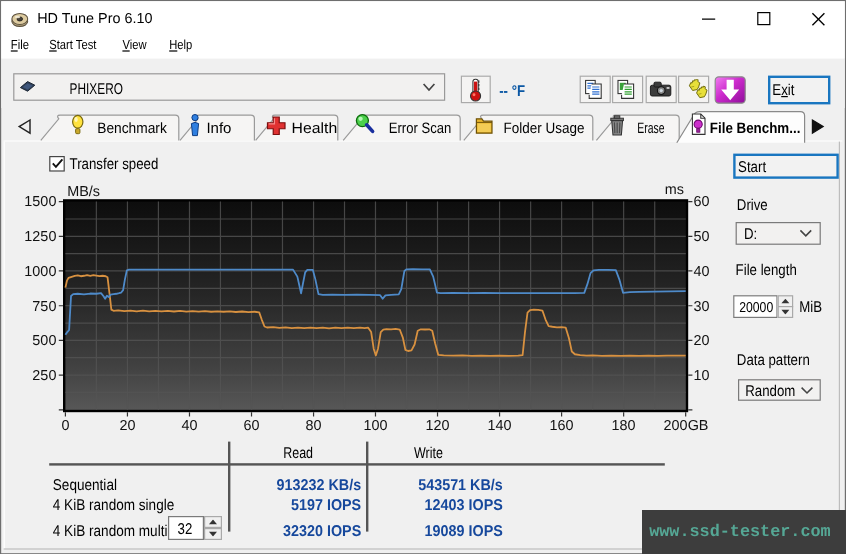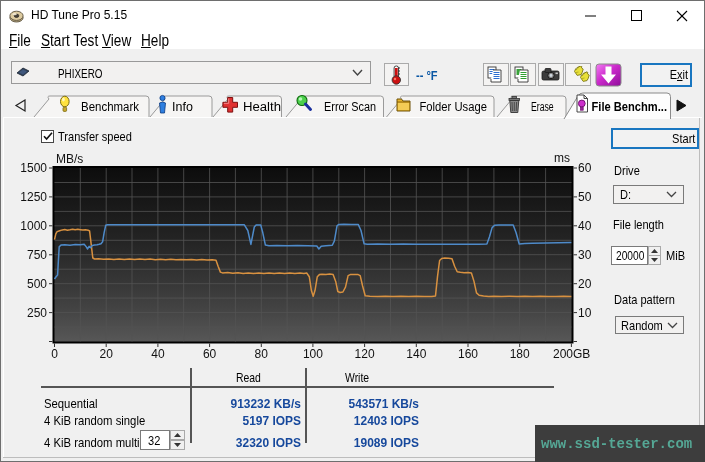--- a/index.html
+++ b/index.html
@@ -1,44 +1,44 @@
 <!DOCTYPE html>
 <html><head><meta charset="utf-8">
 <style>
 * { margin:0; padding:0; box-sizing:border-box; }
 html,body { width:705px; height:462px; }
 body { font-family:"Liberation Sans",sans-serif; position:relative; background:#f0f0f0; overflow:hidden; }
 .win { position:absolute; left:0; top:0; width:705px; height:462px; border:1px solid #6e6e6e; }
 .titlebar { position:absolute; left:1px; top:1px; width:703px; height:29px; background:#fff; }
 .title-txt { position:absolute; left:31px; top:8px; font-size:12px; color:#000; }
-.menubar { position:absolute; left:1px; top:30px; width:703px; height:19px; background:#fff; font-size:16px; color:#000; }
+.menubar { position:absolute; left:1px; top:30px; width:703px; height:19px; background:#fff; font-size:11px; color:#000; }
 .menubar span { position:absolute; top:2px; transform:scaleX(.85); transform-origin:0 0; }
 .toolbar { position:absolute; left:1px; top:49px; width:703px; height:41px; background:#f0f0f0; }
 .combo { position:absolute; background:#f2f1f0; border:1px solid #999; }
 .btn3d { position:absolute; background:#f4f3f2; border:1px solid #aaa; }
-.blue-btn { position:absolute; background:#f2f2f2; border:2px solid #1976c0; font-size:13px; text-align:right; } .blue-btn i { font-style:normal; display:inline-block; transform:scaleX(.85); }
+.blue-btn { position:absolute; background:#f2f2f2; border:2px solid #1976c0; font-size:13px; text-align:left; } .blue-btn i { font-style:normal; display:inline-block; transform:scaleX(.85); }
 .lbl { position:absolute; font-size:13px; color:#000; transform:scaleX(.85); transform-origin:0 0; white-space:nowrap; }
 .tabsvg { position:absolute; left:0; top:0; }
 .chev { position:absolute; }
 .tval { position:absolute; font-size:13px; font-weight:bold; color:#16489c; text-align:right; transform:scaleX(.92); transform-origin:100% 0; white-space:nowrap; }
 .trow { position:absolute; font-size:13px; color:#000; transform:scaleX(.87); transform-origin:0 0; white-space:nowrap; }
 .spin { position:absolute; background:#fff; border:1px solid #7a7a7a; }
 .spinbtn { position:absolute; background:#f0f0f0; border:1px solid #a9a9a9; }
 .wm { position:absolute; left:535px; top:425px; width:170px; height:37px; background:#3d3d3d; }
 .wm span { position:absolute; left:6px; top:11px; font-family:"Liberation Mono",monospace; font-size:14px; font-weight:bold; color:#55a795; letter-spacing:0px; white-space:nowrap; }
 </style></head><body>
 <div class="win"></div>
 <div class="titlebar"></div>
 <svg style="position:absolute;left:9px;top:9px" width="15" height="15" viewBox="0 0 15 15">
 <ellipse cx="7.5" cy="8.8" rx="6.6" ry="4.2" fill="#b9a87e" stroke="#5e5340" stroke-width="0.9"></ellipse>
 <ellipse cx="7.5" cy="6.8" rx="6.6" ry="4.6" fill="#ddcba0" stroke="#5e5340" stroke-width="0.9"></ellipse>
 <ellipse cx="7.5" cy="6.8" rx="2.3" ry="1.7" fill="#46413a" stroke="#26221c" stroke-width="0.7"></ellipse>
 <ellipse cx="5.6" cy="5.2" rx="2.2" ry="1.1" fill="#f2ead6" opacity="0.9"></ellipse>
 </svg>
-<div class="title-txt">HD Tune Pro 5.15</div>
+<div class="title-txt">HD Tune Pro 6.10</div>
 <svg style="position:absolute;left:567px;top:1px" width="138" height="28" viewBox="0 0 138 28">
 <line x1="18" y1="15" x2="29" y2="15" stroke="#000" stroke-width="1"></line>
 <rect x="64.5" y="9.5" width="10" height="10" fill="none" stroke="#000" stroke-width="1"></rect>
 <line x1="110" y1="10" x2="120" y2="20" stroke="#000" stroke-width="1.1"></line>
 <line x1="120" y1="10" x2="110" y2="20" stroke="#000" stroke-width="1.1"></line>
 </svg>
 <div class="menubar">
 <span style="left:8px"><u>F</u>ile</span>
 <span style="left:39.5px"><u>S</u>tart Test</span>
 <span style="left:101px"><u>V</u>iew</span>

